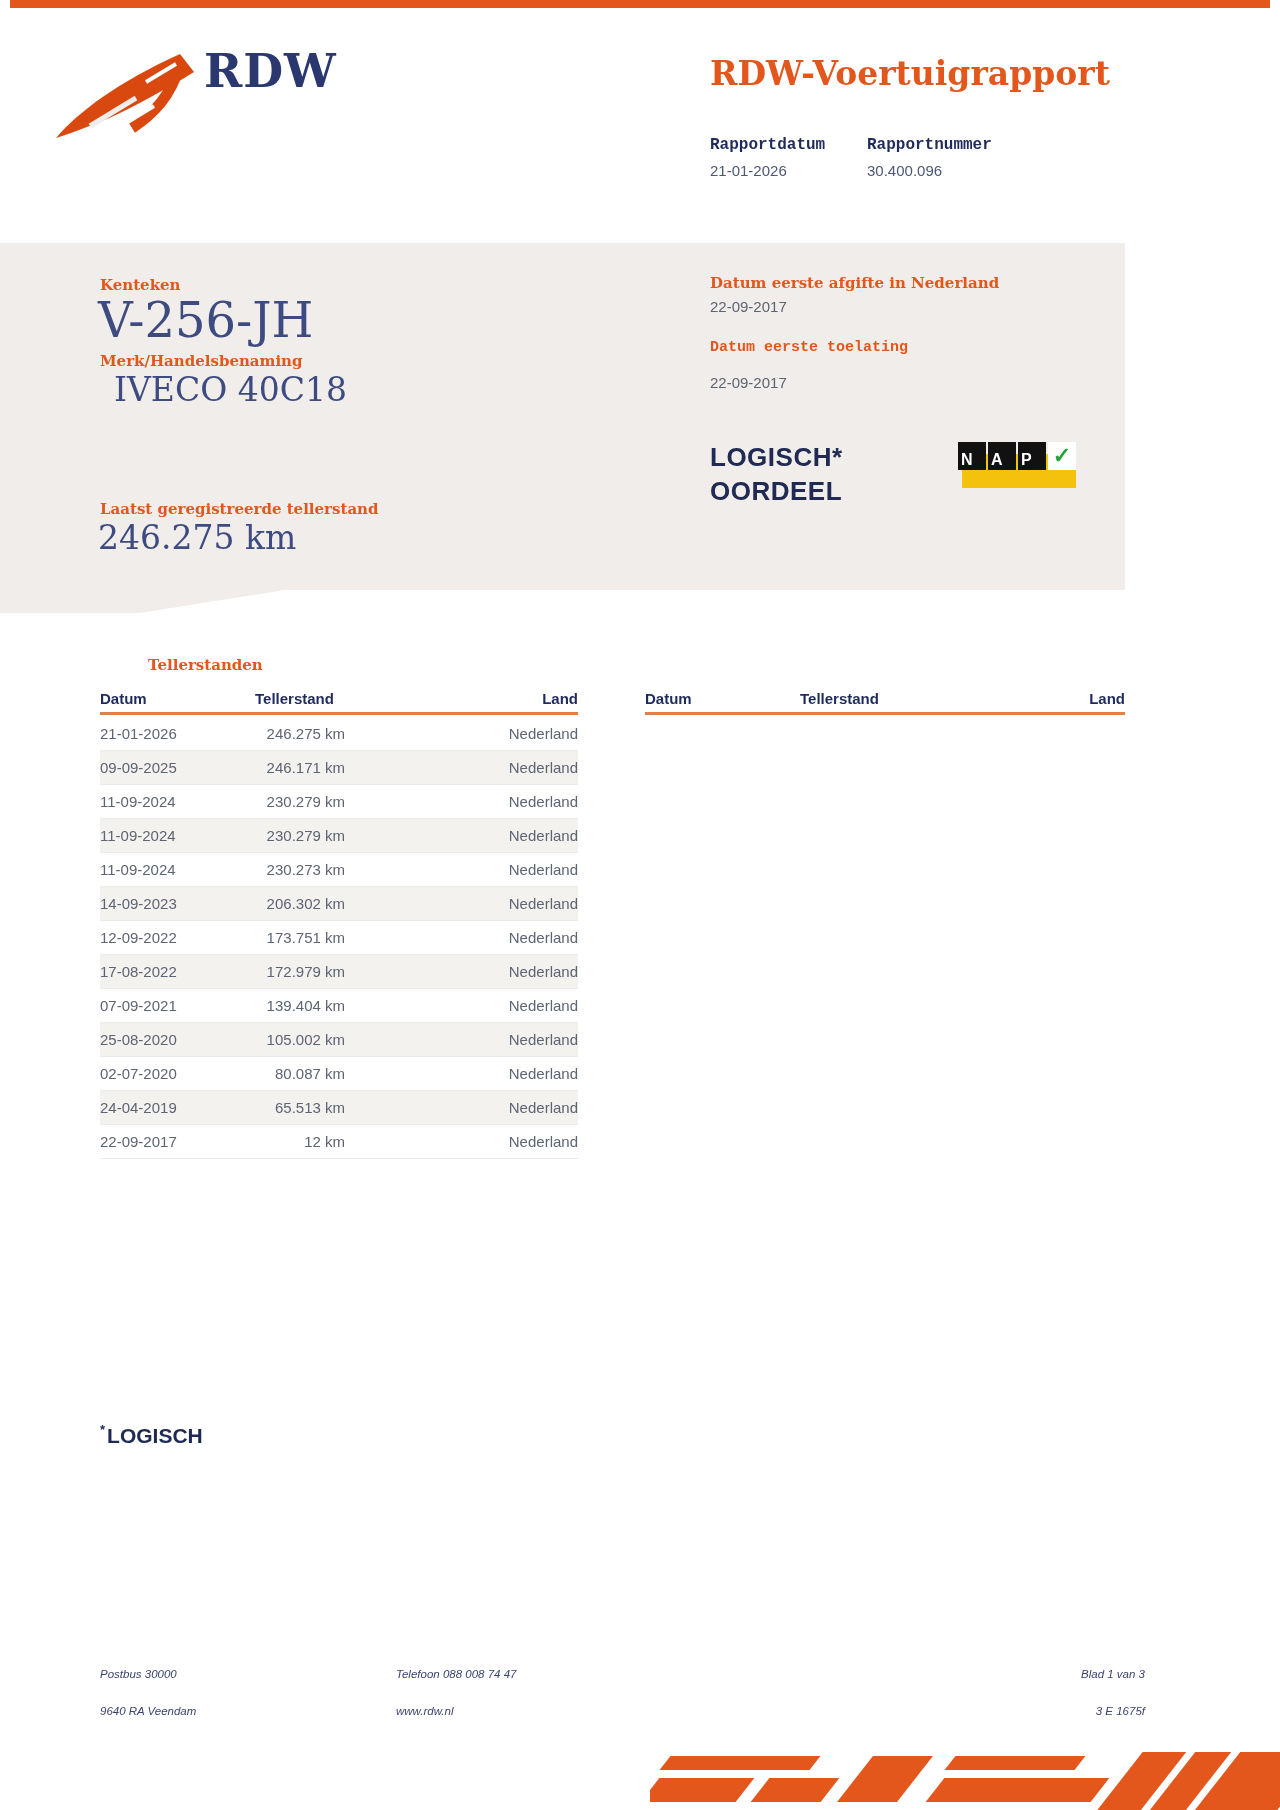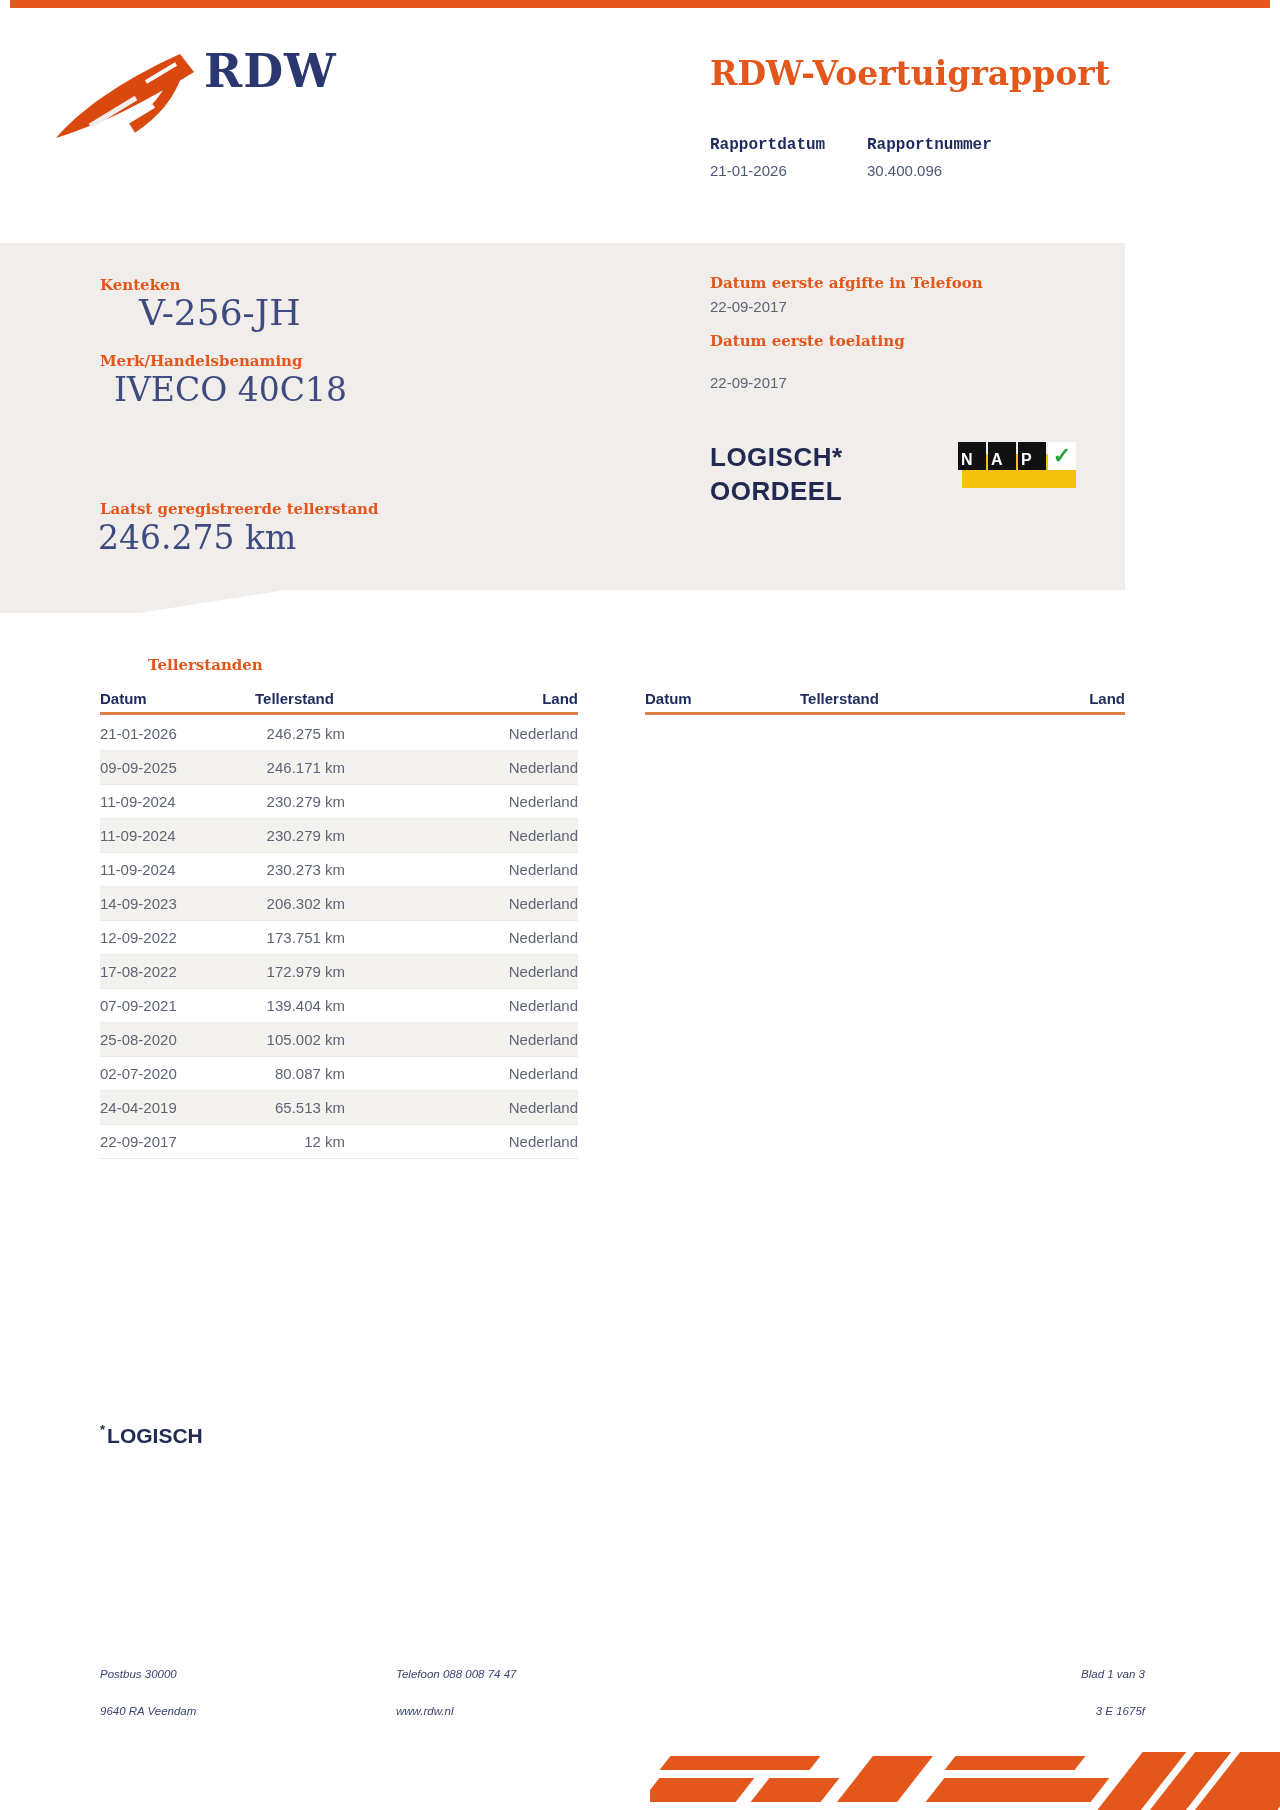--- a/index.html
+++ b/index.html
@@ -23,28 +23,28 @@
   
   .greybox{position:absolute;left:0;top:243px;width:1125px;height:370px;background:#f0edea;
            clip-path:polygon(0 0,100% 0,100% 93.8%,25.3% 93.8%,12.4% 100%,0 100%);}
 
   .f-label{position:absolute;font-family:"DejaVu Serif", serif;font-weight:700;
            font-size:15px;color:#e4571c;}
   .f-serif{position:absolute;font-family:"DejaVu Serif", serif;font-weight:500;color:#3d4b80;}
   .f-sans{position:absolute;font-size:15px;color:#5d6473;}
 
   .kenteken-label{left:100px;top:276px;}
-  .kenteken{left:98px;top:292px;font-size:36px;margin-left:41px;}
+  .kenteken{left:98px;top:292px;font-size:48px;}
   .merk-label{left:100px;top:352px;}
   .merk{left:98px;top:370px;font-size:33px;margin-left:16px;}
   .teller-label{left:100px;top:500px;}
   .teller{left:98px;top:518px;font-size:33px;}
   .afgifte-label{left:710px;top:274px;}
   .afgifte{left:710px;top:298px;}
-  .toelating-label{left:710px;top:332px;}
+  .toelating-label{left:710px;top:339px;font-family:Liberation Mono, monospace;}
   .toelating{left:710px;top:374px;}
 
   .oordeel{position:absolute;left:710px;font-weight:800;font-size:26px;color:#202a52;
            letter-spacing:0.5px;}
   .oordeel1{top:442px;} .oordeel2{top:476px;}
 
   
   .nap{position:absolute;left:948px;top:440px;width:128px;height:50px;}
   .nap-yellow{position:absolute;left:14px;top:14px;width:114px;height:34px;background:#f4c20c;}
   .nap-sq{position:absolute;top:2px;width:28px;height:28px;background:#111111;color:#ffffff;
@@ -124,21 +124,21 @@
 
   <div class="greybox"></div>
 
   <div class="f-label kenteken-label">Kenteken</div>
   <div class="f-serif kenteken">V-256-JH</div>
   <div class="f-label merk-label">Merk/Handelsbenaming</div>
   <div class="f-serif merk">IVECO 40C18</div>
   <div class="f-label teller-label">Laatst geregistreerde tellerstand</div>
   <div class="f-serif teller">246.275 km</div>
 
-  <div class="f-label afgifte-label">Datum eerste afgifte in Telefoon</div>
+  <div class="f-label afgifte-label">Datum eerste afgifte in Nederland</div>
   <div class="f-sans afgifte">22-09-2017</div>
   <div class="f-label toelating-label">Datum eerste toelating</div>
   <div class="f-sans toelating">22-09-2017</div>
 
   <div class="oordeel oordeel1">LOGISCH*</div>
   <div class="oordeel oordeel2">OORDEEL</div>
 
   <div class="nap">
     <div class="nap-yellow"></div>
     <div class="nap-sq" style="left:10px;">N</div>

